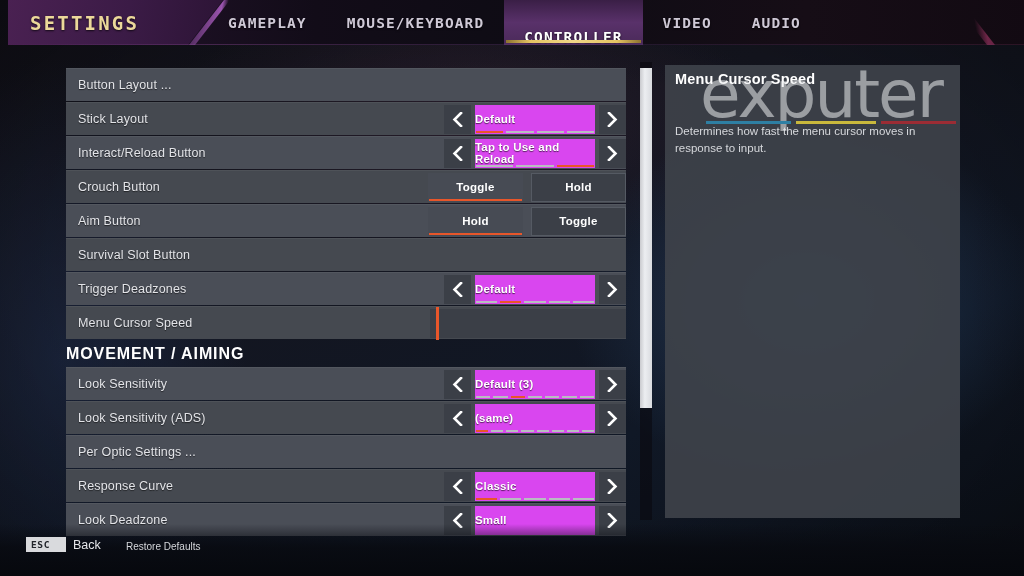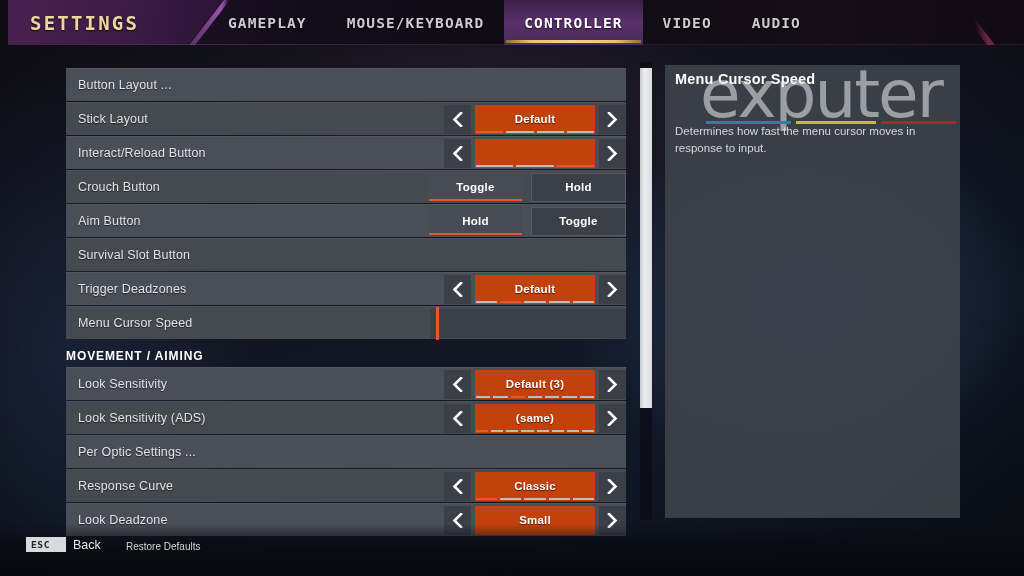--- a/index.html
+++ b/index.html
@@ -51,46 +51,47 @@
   .tab{ position:relative; display:flex; align-items:center; justify-content:center;
     padding:0 20px; height:45px;
     color:#cfc9d6; font-size:14.5px; letter-spacing:1.1px; font-weight:bold;
     font-family:"DejaVu Sans Mono", monospace;
     text-shadow:0 1px 2px rgba(0,0,0,.8);
     cursor:pointer;
   }
   .tab.active{
     background:linear-gradient(180deg,#3a1f46 0%, #59316a 50%, #4a2a59 100%);
     color:#ffffff;
+    align-items:flex-end;
   }
   .tab.active:after{ content:""; position:absolute; left:2px; right:2px; bottom:2px; height:3px;
     background:linear-gradient(90deg,#8d7330,#e6c463 18%,#f0d687 50%,#e6c463 82%,#8d7330);
   }
 
   
   .list{ position:absolute; left:66px; top:68px; width:560px; height:556px; overflow:hidden; }
   .row{ position:relative; height:33px; margin-bottom:1px;
     background:#4a4e57; display:flex; align-items:center;
     border-top:1px solid rgba(255,255,255,0.05);
   }
   .row.alt{ background:#454950; }
   .row-label{ position:absolute; left:12px; color:#e3e4e8; font-size:12.5px; letter-spacing:.15px;
     text-shadow:0 1px 1px rgba(0,0,0,.55);
   }
   .row-sep{ height:3px; }
   .section{ height:24px; display:flex; align-items:flex-end; padding-left:0px; padding-bottom:4px; }
-  .section-label{ color:#ffffff; font-size:12px; font-weight:bold; letter-spacing:.9px; }
+  .section-label{ color:#ffffff; font-size:16px; font-weight:bold; letter-spacing:.9px; }
 
   
   .ctrl{ position:absolute; right:0px; top:2px; height:29px; display:flex; align-items:center; }
   .arrow{ width:27px; height:29px; background:#3b3f47; display:flex; align-items:center; justify-content:center;
     color:#ffffff; font-size:16px; cursor:pointer; }
   .arrow svg{ display:block; }
-  .valbox{ position:relative; width:120px; height:29px; margin:0 4px; background:#c2410c;
-    display:flex; align-items:center; justify-content:center; cursor:pointer; }
+  .valbox{ position:relative; width:120px; height:29px; margin:0 4px; background:#d946ef;
+    display:flex; align-items:center; cursor:pointer; }
   .valbox .vtext{ color:#ffffff; font-size:11.5px; font-weight:bold; letter-spacing:.2px;
     text-shadow:0 1px 1px rgba(0,0,0,.6); margin-bottom:2px; }
   .segs{ position:absolute; left:0; right:0; bottom:1px; display:flex; gap:3px; padding:0 1px; }
   .seg{ flex:1; height:2px; background:#b9bcc2; }
   .seg.on{ background:#e8562a; }
 
   
   .togglepair{ position:absolute; right:0px; top:2px; height:29px; display:flex; gap:8px; }
   .toggle{ position:relative; width:95px; height:29px; background:#3b3f47;
     display:flex; align-items:center; justify-content:center; cursor:pointer; }
@@ -197,20 +198,21 @@
       </div>
       <div class="row">
         <div class="row-label">Interact/Reload Button</div>
         <div class="ctrl">
           <div class="arrow">
             <svg width="11" height="15" viewBox="0 0 11 15">
               <path d="M9 1 L2.5 7.5 L9 14" stroke="#ffffff" stroke-width="2.6" fill="none" stroke-linecap="square"></path>
             </svg>
           </div>
           <div class="valbox">
+            <span class="vtext">Tap to Use and Reload</span>
             <div class="segs">
               <i class="seg"></i>
               <i class="seg"></i>
               <i class="seg on"></i>
             </div>
           </div>
           <div class="arrow">
             <svg width="11" height="15" viewBox="0 0 11 15">
               <path d="M2 1 L8.5 7.5 L2 14" stroke="#ffffff" stroke-width="2.6" fill="none" stroke-linecap="square"></path>
             </svg>

